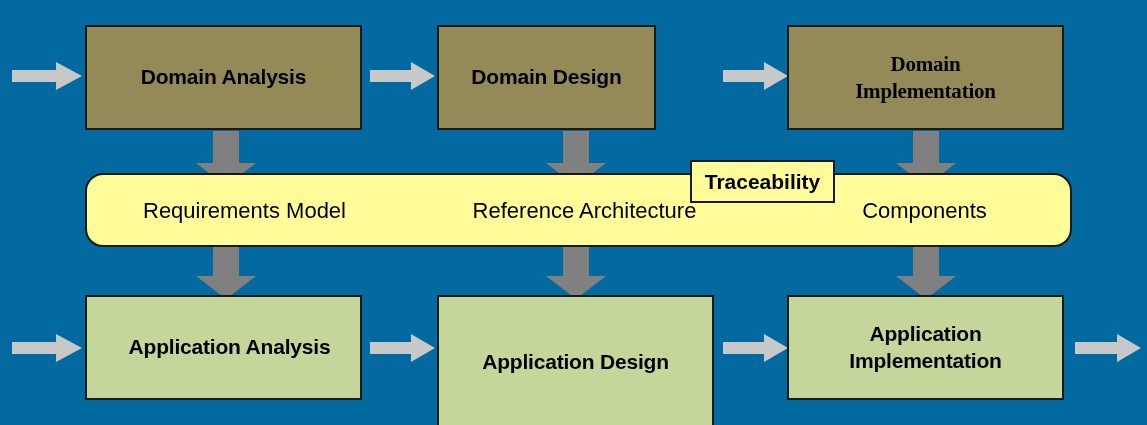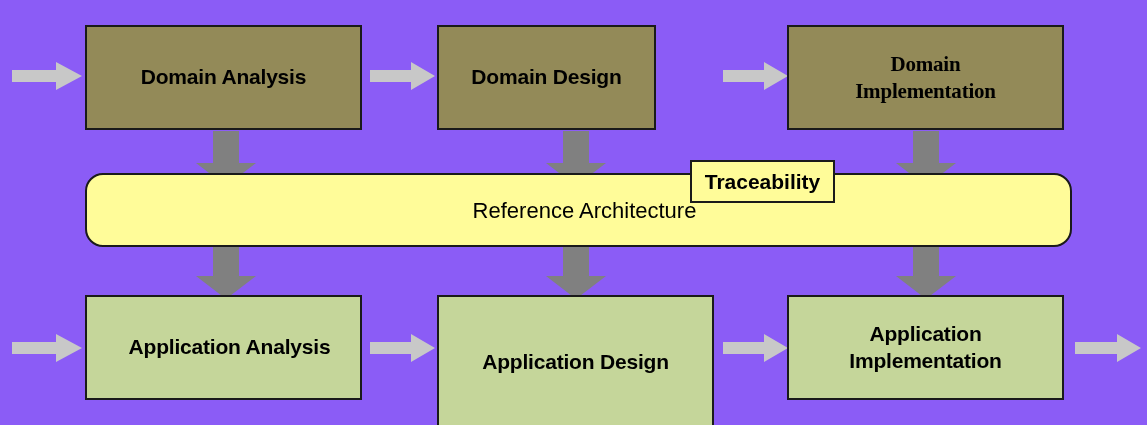--- a/index.html
+++ b/index.html
@@ -7,21 +7,21 @@
     padding: 0;
     background: #ffffff;
   }
   body {
     font-family: "Liberation Sans", sans-serif;
   }
   #canvas {
     position: relative;
     width: 1147px;
     height: 425px;
-    background: #8b5cf6;
+    background: #0369a1;
     overflow: hidden;
   }
 
   
   .pbox {
     position: absolute;
     box-sizing: border-box;
     border: 2px solid #1a1a1a;
     display: flex;
     align-items: center;
@@ -163,21 +163,23 @@
 
   <div class="pbox domain" style="left:437px; top:25px; width:219px; height:105px;">
     <span>Domain Design</span>
   </div>
 
   <div class="pbox domain" style="left:787px; top:25px; width:277px; height:105px;font-family:Liberation Serif, serif;">
     <span class="multiline">Domain<br>Implementation</span>
   </div>
 
   <div id="artifact-panel" style="left:85px; top:173px; width:987px; height:74px;">
+    <div class="artifact-label" style="left:15px; top:23px; width:285px;">Requirements Model</div>
     <div class="artifact-label" style="left:345px; top:23px; width:305px;text-align:center;">Reference Architecture</div>
+    <div class="artifact-label" style="left:715px; top:23px; width:245px;">Components</div>
   </div>
 
   <div id="traceability-box" style="left:690px; top:160px; width:145px; height:43px;">
     <span>Traceability</span>
   </div>
 
   <div class="pbox app" style="left:85px; top:295px; width:277px; height:105px;padding-left:18px;">
     <span>Application Analysis</span>
   </div>
 

